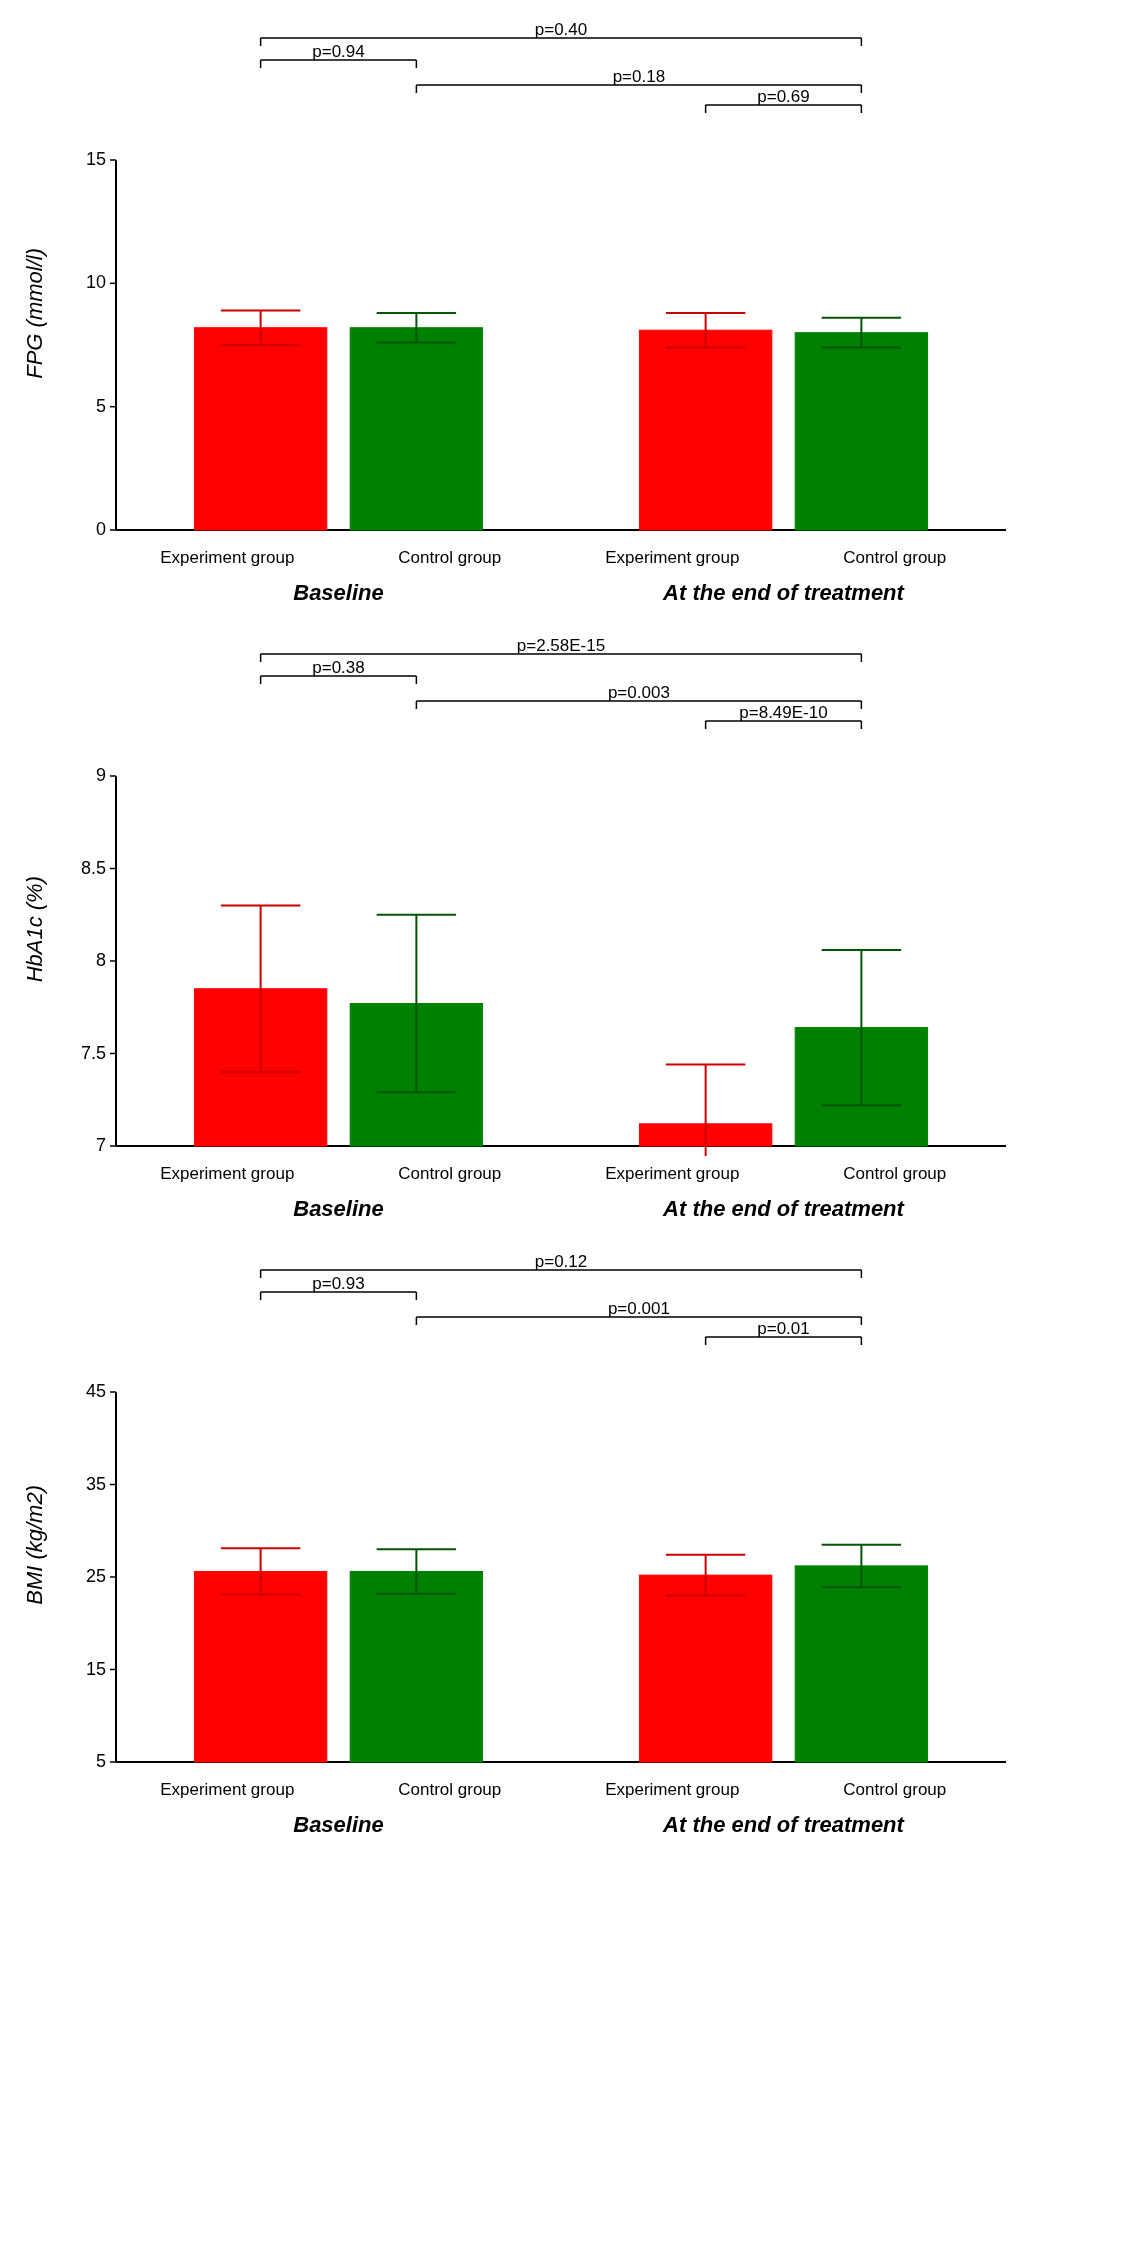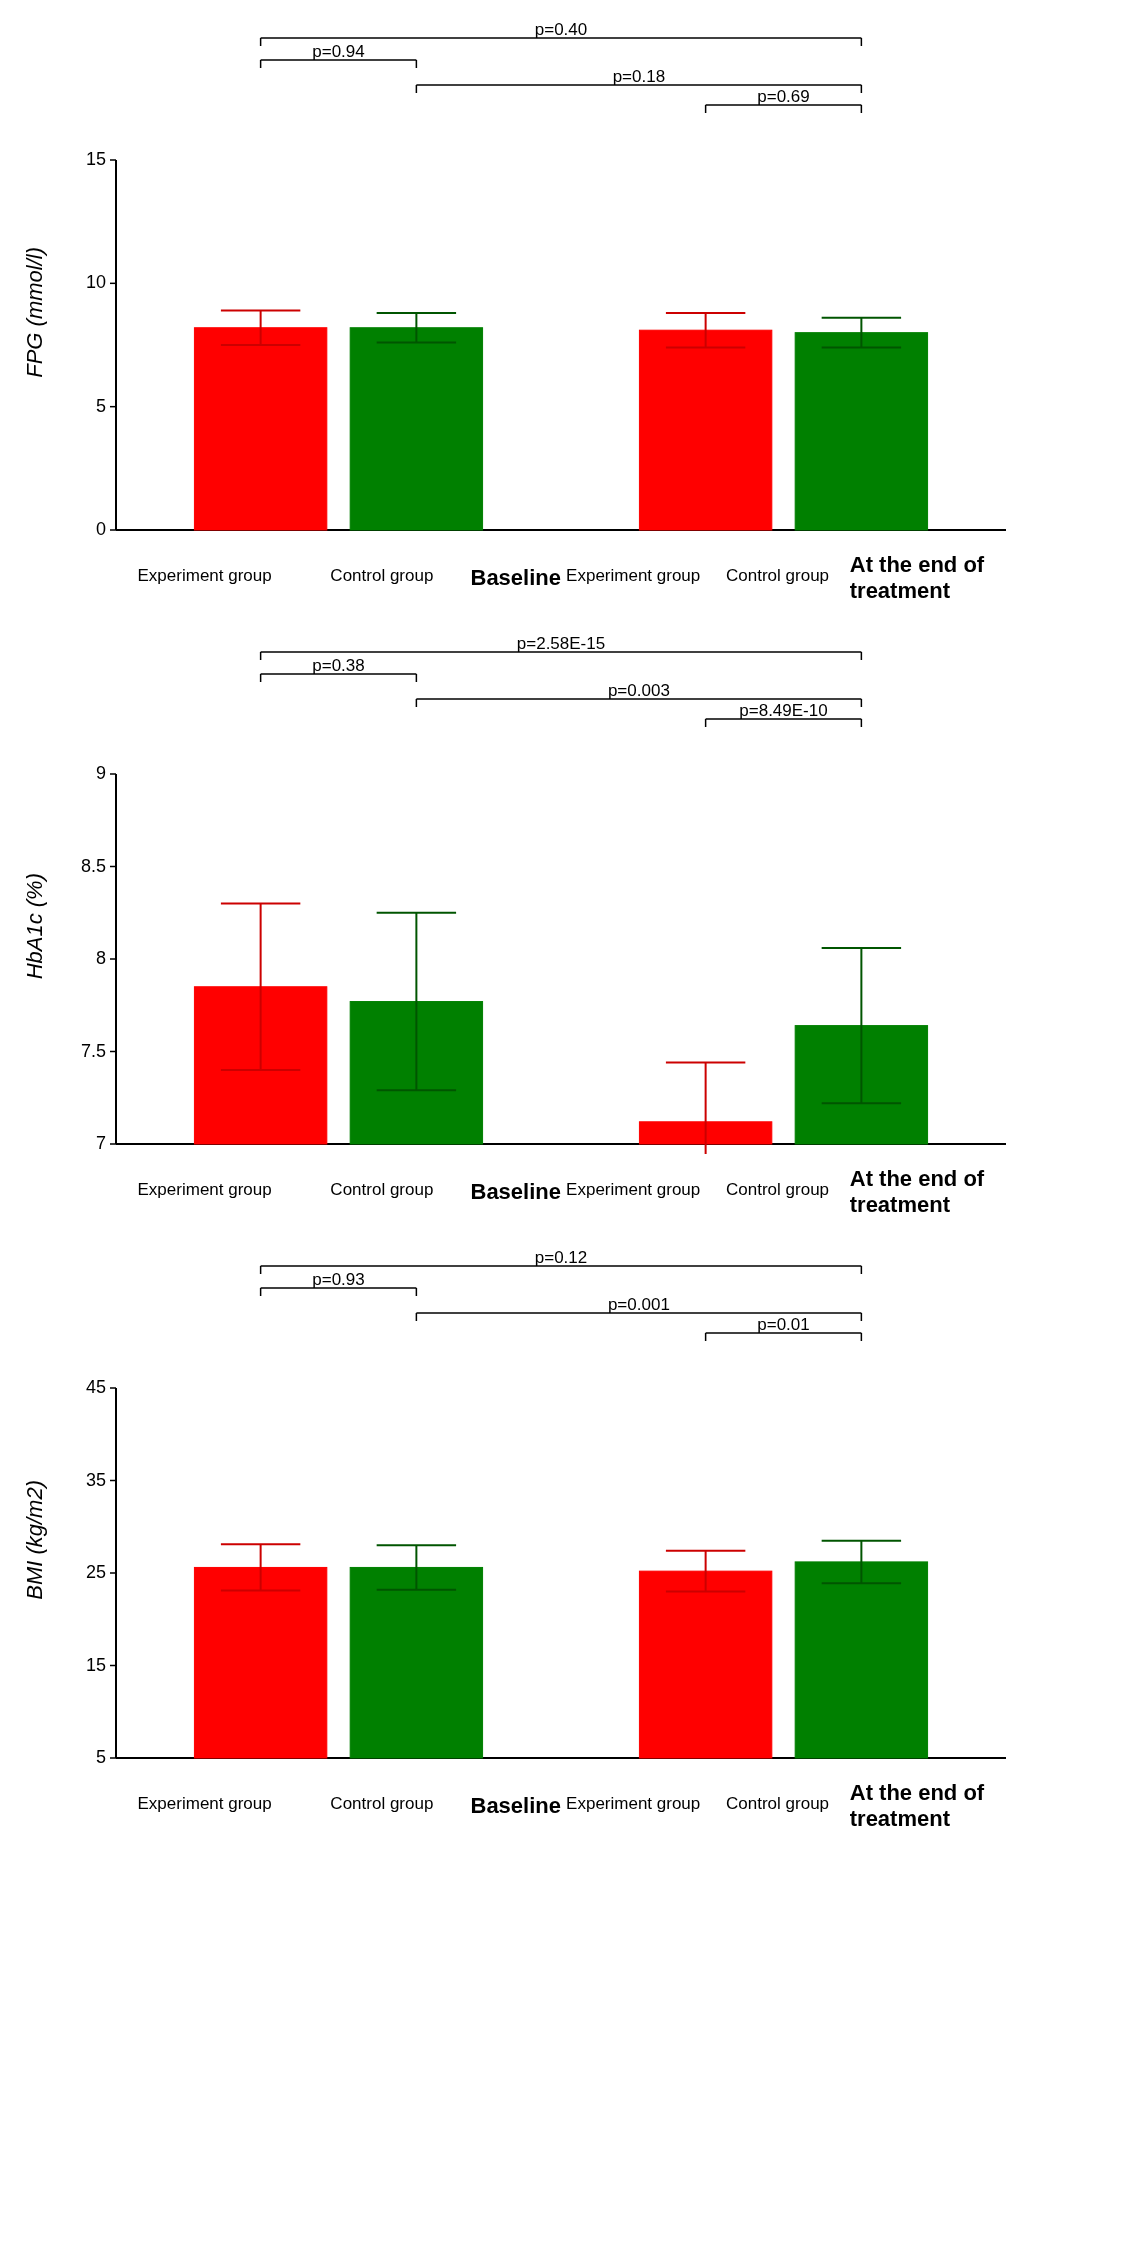--- a/index.html
+++ b/index.html
@@ -40,38 +40,39 @@
       position: relative;
     }
     .x-labels {
       display: flex;
       flex-direction: row;
       margin-top: 4px;
     }
     .x-group {
       display: flex;
       flex: 1;
-      flex-direction: row;
+      flex-direction: column;
       align-items: center;
     }
     .x-bar-labels {
       display: flex;
       flex-direction: row;
       width: 100%;
       justify-content: space-around;
     }
     .x-bar-label {
       font-size: 17px;
       text-align: center;
       flex: 1;
     }
     .x-group-label {
       font-size: 22px;
       font-weight: bold;
-      margin-top: 4px;
+      margin-top: 12px;
+      font-style: italic;
     }
   </style>
 </head>
 <body>
 
 <div class="chart-container">
 <div class="chart-panel">
     <div class="chart-area">
       <div class="y-axis-label">FPG (mmol/l)</div>
       <div class="chart-inner">

